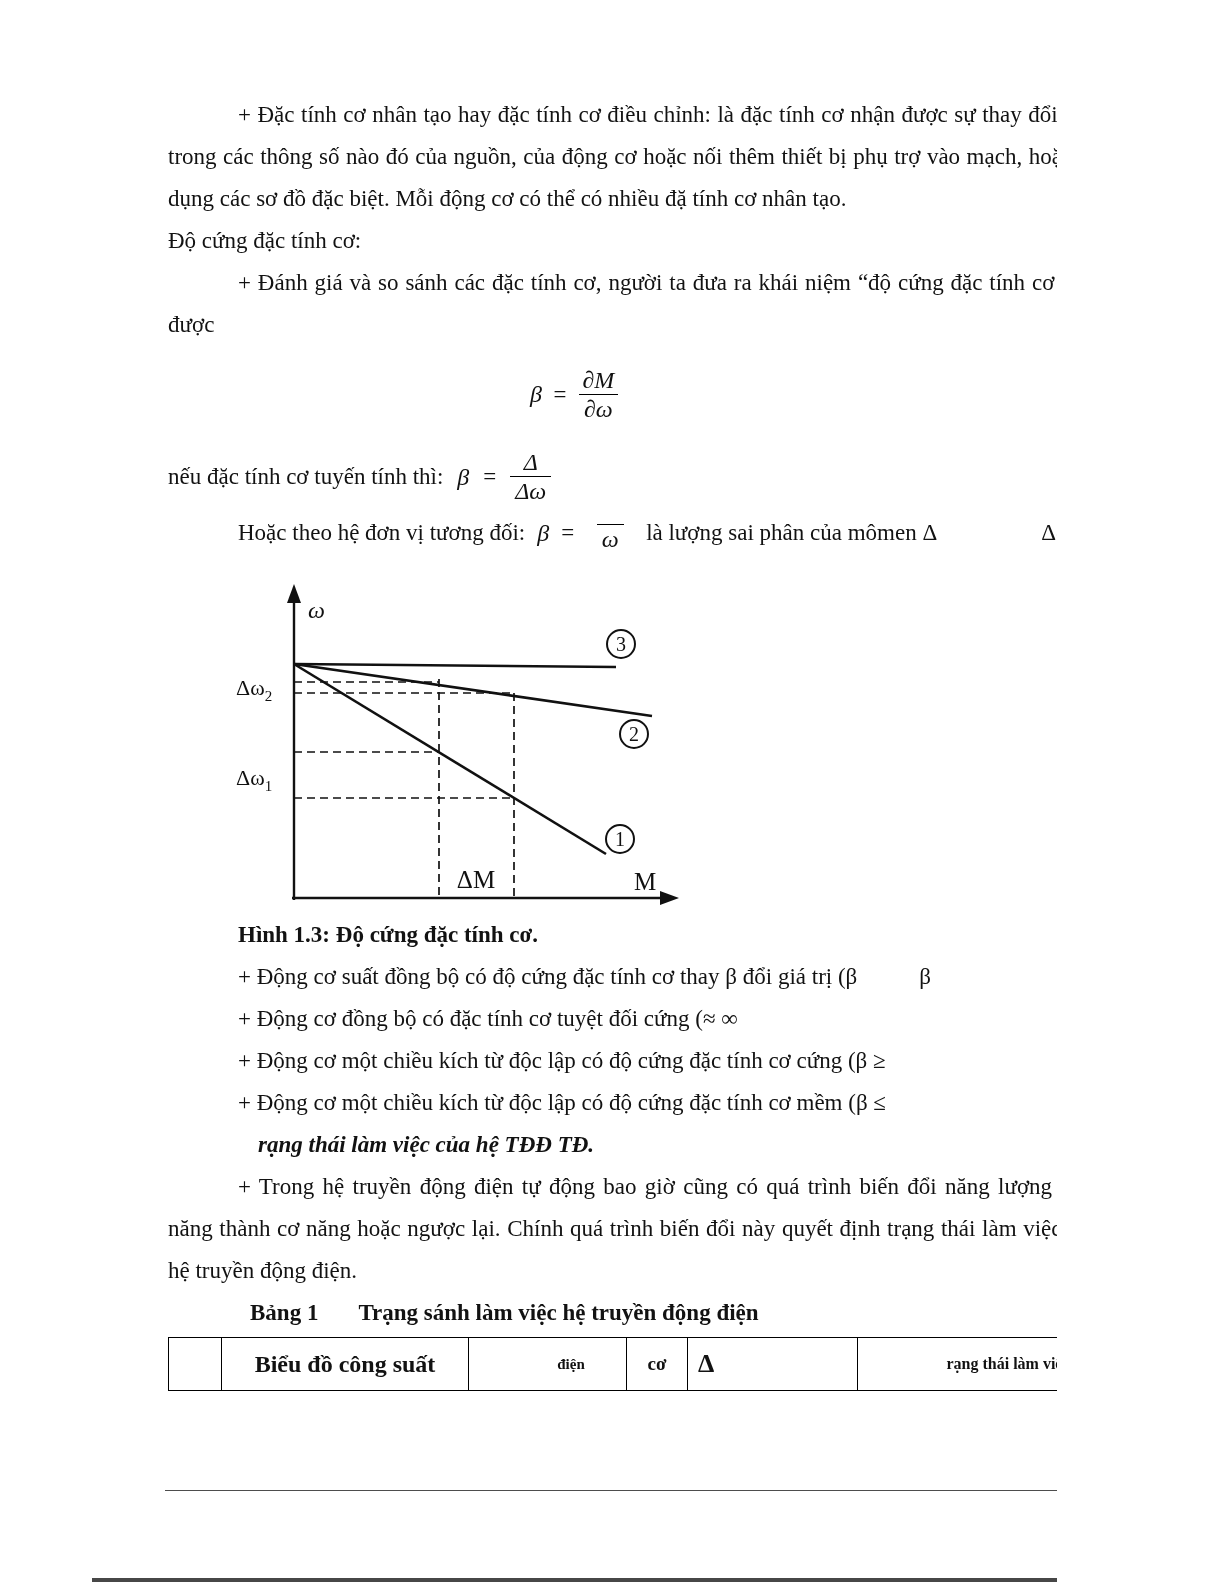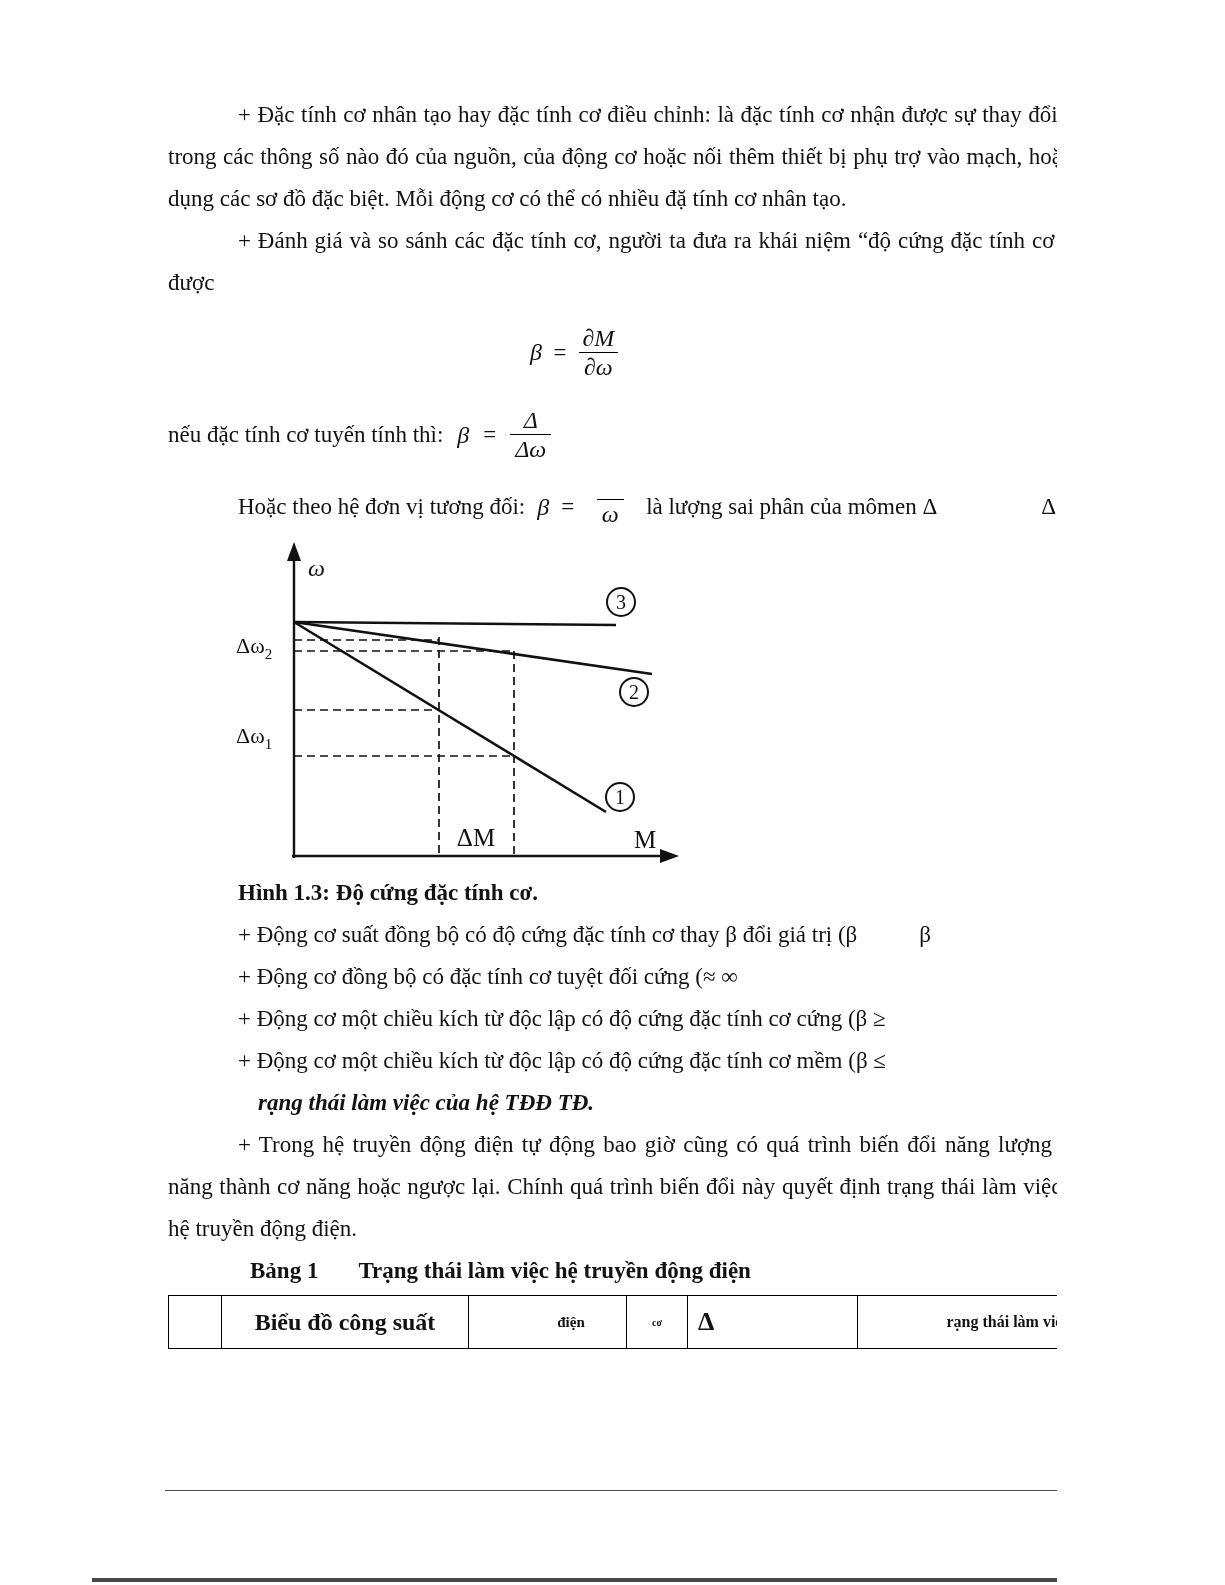--- a/index.html
+++ b/index.html
@@ -27,21 +27,21 @@
   .frac {
     display:inline-flex; flex-direction:column; align-items:center;
     text-align:center; line-height:1.12; font-style:italic; font-size:24px;
     vertical-align:middle;
   }
   .frac .num { display:block; padding:0 5px; min-width:20px; }
   .frac .den { display:block; border-top:1.6px solid #000; padding:1px 5px 0 5px; }
   .frac .num:empty { height:12px; min-width:38px; }
 
   .f2-line { display:flex; align-items:center; height:70px; gap:14px; }
-  .f3-line { display:flex; align-items:flex-end; height:58px; gap:12px; margin-left:70px; }
+  .f3-line { display:flex; align-items:flex-start; height:58px; gap:12px; margin-left:70px; }
   .f-lhs { font-style:italic; font-size:24px; }
   .f-eq { font-size:23px; }
   .tail-dw { margin-left:92px; }
   .gap-tail { margin-left:62px; }
 
   
   .figure-wrap { margin:12px 0 0 56px; width:470px; }
   .figure-wrap svg { display:block; }
   .caption { font-weight:bold; margin-left:70px; }
 
@@ -55,41 +55,42 @@
     border-collapse:collapse; margin-top:3px;
     width:932px; table-layout:fixed;
   }
   table.power-table td {
     border:1.8px solid #000; height:50px; overflow:hidden;
     vertical-align:middle; line-height:1.1;
   }
   td.c0 { width:50px; }
   td.c1 { width:244px; font-weight:bold; text-align:center; font-size:24px; }
   td.c2 { width:108px; font-weight:bold; text-align:center; font-size:15px;padding-left:48px; }
-  td.c3 { width:58px;  font-weight:bold; text-align:center; font-size:10px; }
+  td.c3 { width:58px;  font-weight:bold; text-align:center; font-size:19px; }
   td.c4 { width:158px; font-weight:bold; text-align:left; padding-left:10px; font-size:26px; }
   td.c5 { width:298px; font-weight:bold; text-align:center; font-size:16px; }
 
   .footer-rule {
     position:absolute; top:1490px; left:165px; width:935px;
     border-top:1.6px solid #4d4d4d;
   }
   .bottom-bar {
     position:absolute; top:1578px; left:92px; right:0; height:4px;
     background:#474747;
   }
 </style>
 </head>
 <body>
 
 <div class="page">
   <div class="content">
 
     <div class="para">+ Đặc tính cơ nhân tạo hay đặc tính cơ điều chỉnh: là đặc tính cơ nhận được sự thay đổi một trong các thông số nào đó của nguồn, của động cơ hoặc nối thêm thiết bị phụ trợ vào mạch, hoặc sử dụng các sơ đồ đặc biệt. Mỗi động cơ có thể có nhiều đặ tính cơ nhân tạo.</div>
 
+    <div class="line">Độ cứng đặc tính cơ:</div>
 
     <div class="para">+ Đánh giá và so sánh các đặc tính cơ, người ta đưa ra khái niệm “độ cứng đặc tính cơ ” và được</div>
 
     <div class="formula-display">
       <span class="f-lhs">β</span>
       <span class="f-eq">=</span>
       <span class="frac">
         <span class="num">∂M</span>
         <span class="den">∂ω</span>
       </span>
@@ -166,21 +167,21 @@
     </div>
     <div class="bullet">
       <span>+ Động cơ một chiều kích từ độc lập có độ cứng đặc tính cơ mềm (β ≤</span>
     </div>
 
     <div class="state-heading">rạng thái làm việc của hệ TĐĐ TĐ.</div>
 
     <div class="para">+ Trong hệ truyền động điện tự động bao giờ cũng có quá trình biến đổi năng lượng điện năng thành cơ năng hoặc ngược lại. Chính quá trình biến đổi này quyết định trạng thái làm việc của hệ truyền động điện.</div>
 
     <div class="table-title">
-      <span>Bảng 1</span><span class="tt-text">Trạng thái làm việc hệ truyền động điện</span>
+      <span>Bảng 1</span><span class="tt-text">Trạng sánh làm việc hệ truyền động điện</span>
     </div>
 
     <table class="power-table">
       <tbody>
           <tr>
         <td class="c0"></td>
         <td class="c1">Biểu đồ công suất</td>
         <td class="c2">điện</td>
         <td class="c3">cơ</td>
         <td class="c4">Δ</td>

